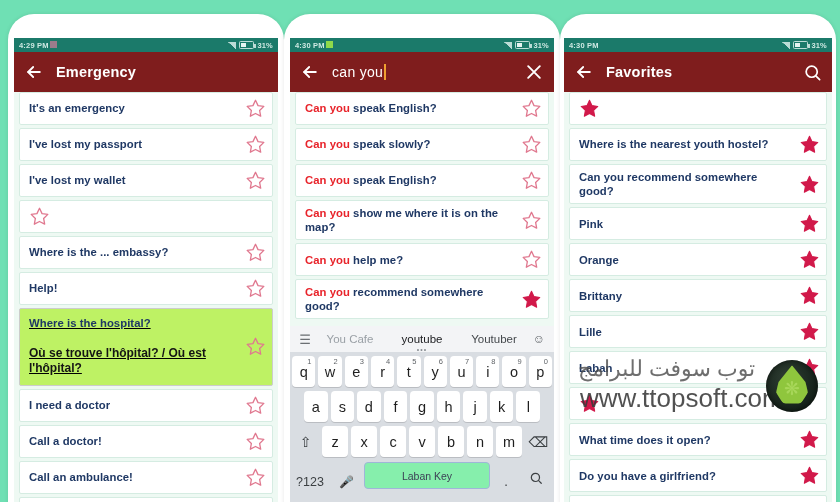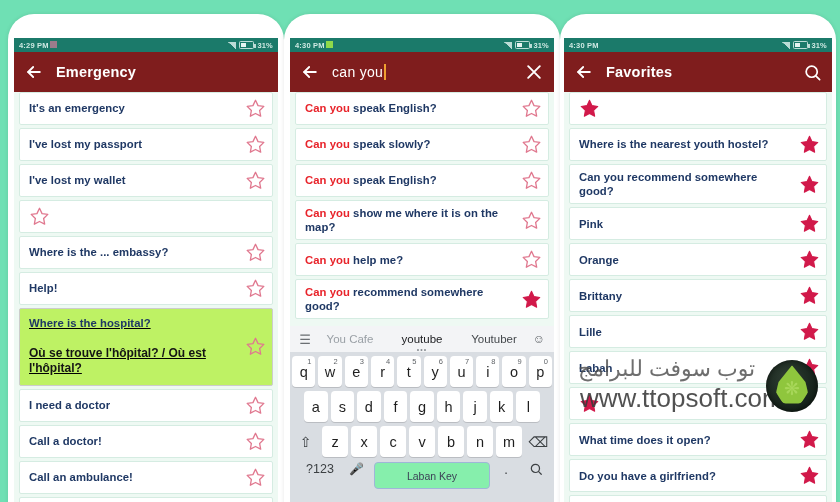--- a/index.html
+++ b/index.html
@@ -240,23 +240,23 @@
   }
   .krow.r2 { padding-left: 14px; padding-right: 14px; }
   .key.fn {
     background: transparent;
     box-shadow: none;
     color: #3c4043;
     font-size: 14px;
     max-width: 30px;
   }
   .krow.r4 {
-    padding: 5px 4px 4px 10px;
+    padding: 5px 4px 4px 0;
     gap: 4px;
-    align-items: flex-start;
+    align-items: flex-end;
   }
   .k123 {
     font-size: 12.5px; color: #3c4043; width: 40px;
     text-align: center; font-weight: normal;
   }
   .kmic { width: 26px; text-align: center; font-size: 12px; color: #3c4043; }
   .kspace {
     flex: 1;
     height: 27px;
     background: #86efac;

